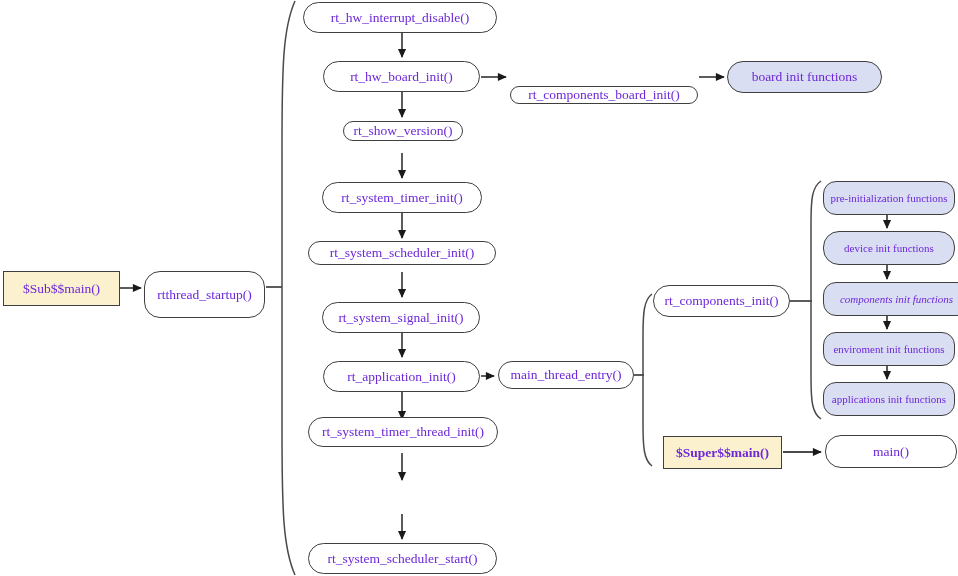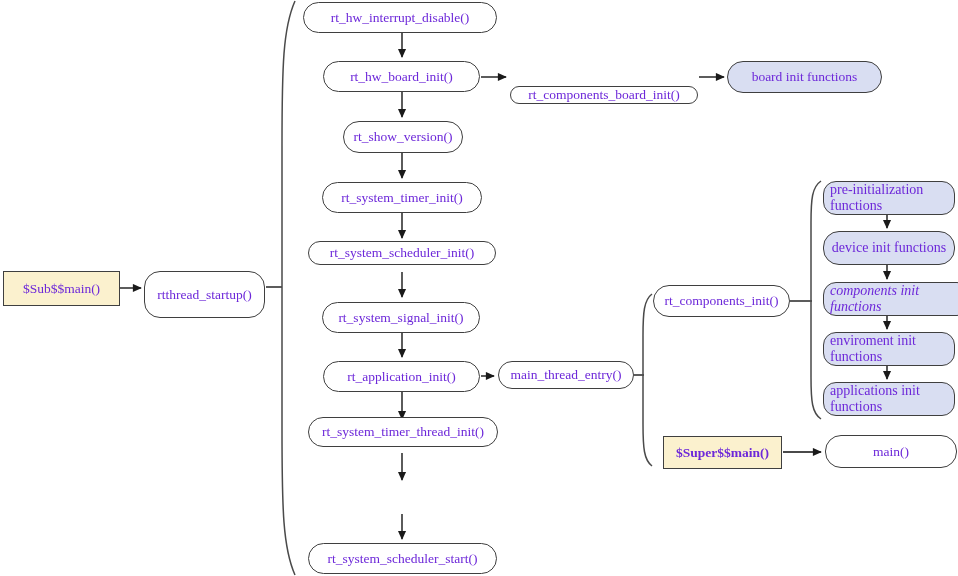--- a/index.html
+++ b/index.html
@@ -11,21 +11,21 @@
   .node {
     position:absolute; box-sizing:border-box;
     display:flex; align-items:center; justify-content:center;
     text-align:left; font-size:13.5px; color:#6d28d9; line-height:1.15;
     background:#ffffff; border:1.4px solid #3f3f3f; z-index:2;
     white-space:nowrap;
   }
   .pill   { border-radius:16px; }
   .accent { background:#d9def2; }
   .hl     { background:#fbf1ce; border-radius:0; border:1.4px solid #3f3f3f; }
-  .wrap   { white-space:normal; font-size:14px; padding:0 6px; border-radius:13px; }
+  .wrap   { white-space:normal; font-size:11px; padding:0 0; border-radius:13px; }
 </style>
 </head>
 <body>
 
 <div id="canvas">
 
   <svg id="connectors" viewBox="0 0 958 576" xmlns="http://www.w3.org/2000/svg">
     <defs>
       <marker id="ah" viewBox="0 0 10 10" markerWidth="10" markerHeight="9" refX="9" refY="5" orient="auto" markerUnits="userSpaceOnUse">
         <path d="M0,0.5 L10,5 L0,9.5 z" fill="#1a1a1a"></path>
@@ -72,21 +72,21 @@
     </g>
   </svg>
 
   <div class="node hl" style="left:3px; top:271px; width:117px; height:35px;">$Sub$$main()</div>
   <div class="node pill" style="left:144px; top:271px; width:121px; height:47px;">rtthread_startup()</div>
 
   <div class="node pill" style="left:303px; top:2px; width:194px; height:31px;">rt_hw_interrupt_disable()</div>
   <div class="node pill" style="left:323px; top:61px; width:157px; height:31px;">rt_hw_board_init()</div>
   <div class="node pill" style="left:510px; top:61px; width:188px; height:18px;margin-top:25px;">rt_components_board_init()</div>
   <div class="node pill accent" style="left:727px; top:61px; width:155px; height:32px;">board init functions</div>
-  <div class="node pill" style="left:343px; top:121px; width:120px; height:32px;">rt_show_version()</div>
+  <div class="node pill" style="left:343px; top:121px; width:120px; height:20px;">rt_show_version()</div>
   <div class="node pill" style="left:322px; top:182px; width:160px; height:31px;">rt_system_timer_init()</div>
   <div class="node pill" style="left:308px; top:241px; width:188px; height:24px;">rt_system_scheduler_init()</div>
   <div class="node pill" style="left:322px; top:302px; width:158px; height:31px;">rt_system_signal_init()</div>
   <div class="node pill" style="left:323px; top:361px; width:157px; height:31px;">rt_application_init()</div>
   <div class="node pill" style="left:308px; top:417px; width:190px; height:30px;">rt_system_timer_thread_init()</div>
   <div class="node pill" style="left:308px; top:543px; width:189px; height:31px;">rt_system_scheduler_start()</div>
 
   <div class="node pill" style="left:498px; top:361px; width:136px; height:28px; border-radius:14px;">main_thread_entry()</div>
   <div class="node pill" style="left:653px; top:285px; width:137px; height:32px;">rt_components_init()</div>
   <div class="node hl" style="left:663px; top:436px; width:119px; height:33px;font-weight:bold;">$Super$$main()</div>

